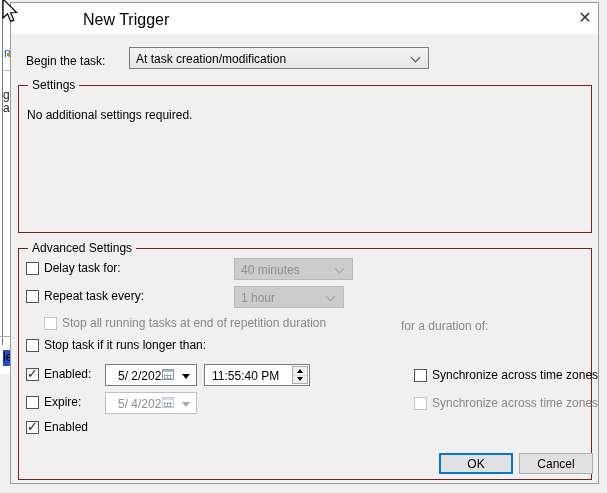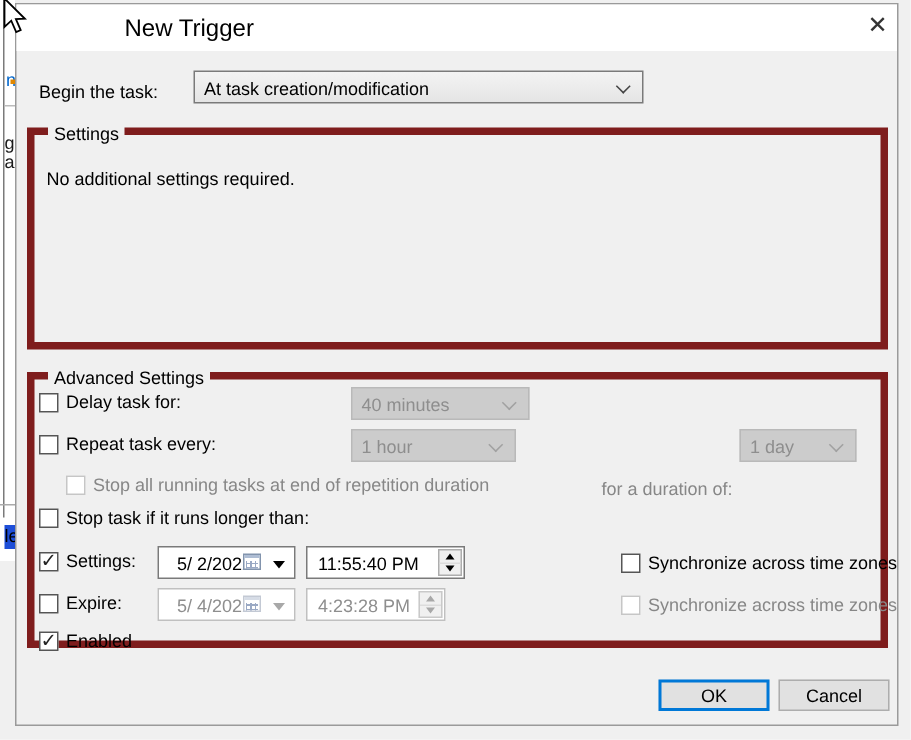--- a/index.html
+++ b/index.html
@@ -27,21 +27,21 @@
   }
   .titlebar{position:absolute;left:0;top:0;width:100%;height:31px;background:#fff;}
   .title{position:absolute;left:24px;top:8px;font-size:16px;color:#000;white-space:nowrap;margin-left:48px;}
   .close-btn{
     position:absolute;left:562px;top:4px;width:24px;height:22px;
     text-align:center;font-size:16px;line-height:22px;color:#333;cursor:default;
   }
   .lbl{position:absolute;white-space:nowrap;}
   .dis{color:#878787;}
   
-  .groupbox{position:absolute;box-sizing:border-box;border:5px solid #7f1d1d;}
+  .groupbox{position:absolute;box-sizing:border-box;border:1px solid #7f1d1d;}
   .gb-label{position:absolute;top:-8px;left:9px;background:#f0f0f0;padding:0 4px;white-space:nowrap;color:#000;}
   
   .combo{
     position:absolute;height:22px;box-sizing:border-box;
     border:1px solid #7a7a7a;background:linear-gradient(#f3f3f3,#e5e5e5);
     padding:4px 20px 0 6px;white-space:nowrap;overflow:hidden;
   }
   .combo .chev{
     position:absolute;right:9px;top:6px;width:6px;height:6px;
     border-right:1px solid #444;border-bottom:1px solid #444;transform:rotate(45deg);
@@ -122,51 +122,47 @@
     <div class="combo" style="left:118px;top:44px;width:300px;">
       <span>At task creation/modification</span>
       <span class="chev"></span>
     </div>
 
     <div class="groupbox" style="left:7px;top:82px;width:574px;height:148px;">
       <span class="gb-label">Settings</span>
       <span class="lbl" style="left:8px;top:22px;">No additional settings required.</span>
     </div>
 
-    <div class="groupbox" style="left:7px;top:245px;width:574px;height:184px;">
+    <div class="groupbox" style="left:7px;top:245px;width:574px;height:232px;">
       <span class="gb-label">Advanced Settings</span>
     </div>
 
     <span class="cb" style="left:15px;top:259px;"></span>
     <span class="lbl" style="left:33px;top:258px;">Delay task for:</span>
     <div class="combo cdis" style="left:223px;top:255px;width:119px;">
       <span>40 minutes</span>
       <span class="chev"></span>
     </div>
 
     <span class="cb" style="left:15px;top:287px;"></span>
     <span class="lbl" style="left:33px;top:286px;">Repeat task every:</span>
     <div class="combo cdis" style="left:223px;top:283px;width:110px;">
       <span>1 hour</span>
       <span class="chev"></span>
     </div>
     <span class="lbl dis" style="left:390px;top:288px;margin-top:28px;">for a duration of:</span>
-    <div class="combo cdis" style="left:482px;top:283px;width:78px;">
-      <span>1 day</span>
-      <span class="chev"></span>
-    </div>
 
     <span class="cb cbdis" style="left:33px;top:314px;"></span>
     <span class="lbl dis" style="left:51px;top:313px;">Stop all running tasks at end of repetition duration</span>
 
     <span class="cb" style="left:15px;top:336px;"></span>
     <span class="lbl" style="left:33px;top:335px;">Stop task if it runs longer than:</span>
 
     <span class="cb checked" style="left:15px;top:365px;"></span>
-    <span class="lbl" style="left:33px;top:364px;">Settings:</span>
+    <span class="lbl" style="left:33px;top:364px;">Enabled:</span>
     <div class="field" style="left:94px;top:361px;width:92px;">
       <span class="date-text">5/ 2/2022</span>
       <span class="cal"></span>
       <span class="tri-down dd-arrow"></span>
     </div>
     <div class="field" style="left:193px;top:361px;width:106px;">
       <span class="time-text">11:55:40 PM</span>
       <span class="spin">
         <span class="up">
             <span class="t-up"></span>
@@ -179,31 +175,20 @@
     <span class="cb" style="left:403px;top:366px;"></span>
     <span class="lbl" style="left:421px;top:365px;">Synchronize across time zones</span>
 
     <span class="cb" style="left:15px;top:393px;"></span>
     <span class="lbl" style="left:33px;top:392px;">Expire:</span>
     <div class="field fdis" style="left:94px;top:389px;width:92px;">
       <span class="date-text">5/ 4/2022</span>
       <span class="cal"></span>
       <span class="tri-down dd-arrow"></span>
     </div>
-    <div class="field fdis" style="left:193px;top:389px;width:93px;">
-      <span class="time-text">4:23:28 PM</span>
-      <span class="spin">
-        <span class="up">
-            <span class="t-up"></span>
-          </span>
-        <span class="dn">
-            <span class="t-dn"></span>
-          </span>
-      </span>
-    </div>
     <span class="cb cbdis" style="left:403px;top:394px;"></span>
     <span class="lbl dis" style="left:421px;top:393px;">Synchronize across time zones</span>
 
     <span class="cb checked" style="left:15px;top:418px;"></span>
     <span class="lbl" style="left:33px;top:417px;">Enabled</span>
 
     <div class="btn default" style="left:428px;top:450px;">OK</div>
     <div class="btn" style="left:508px;top:450px;">Cancel</div>
   </div>
 

